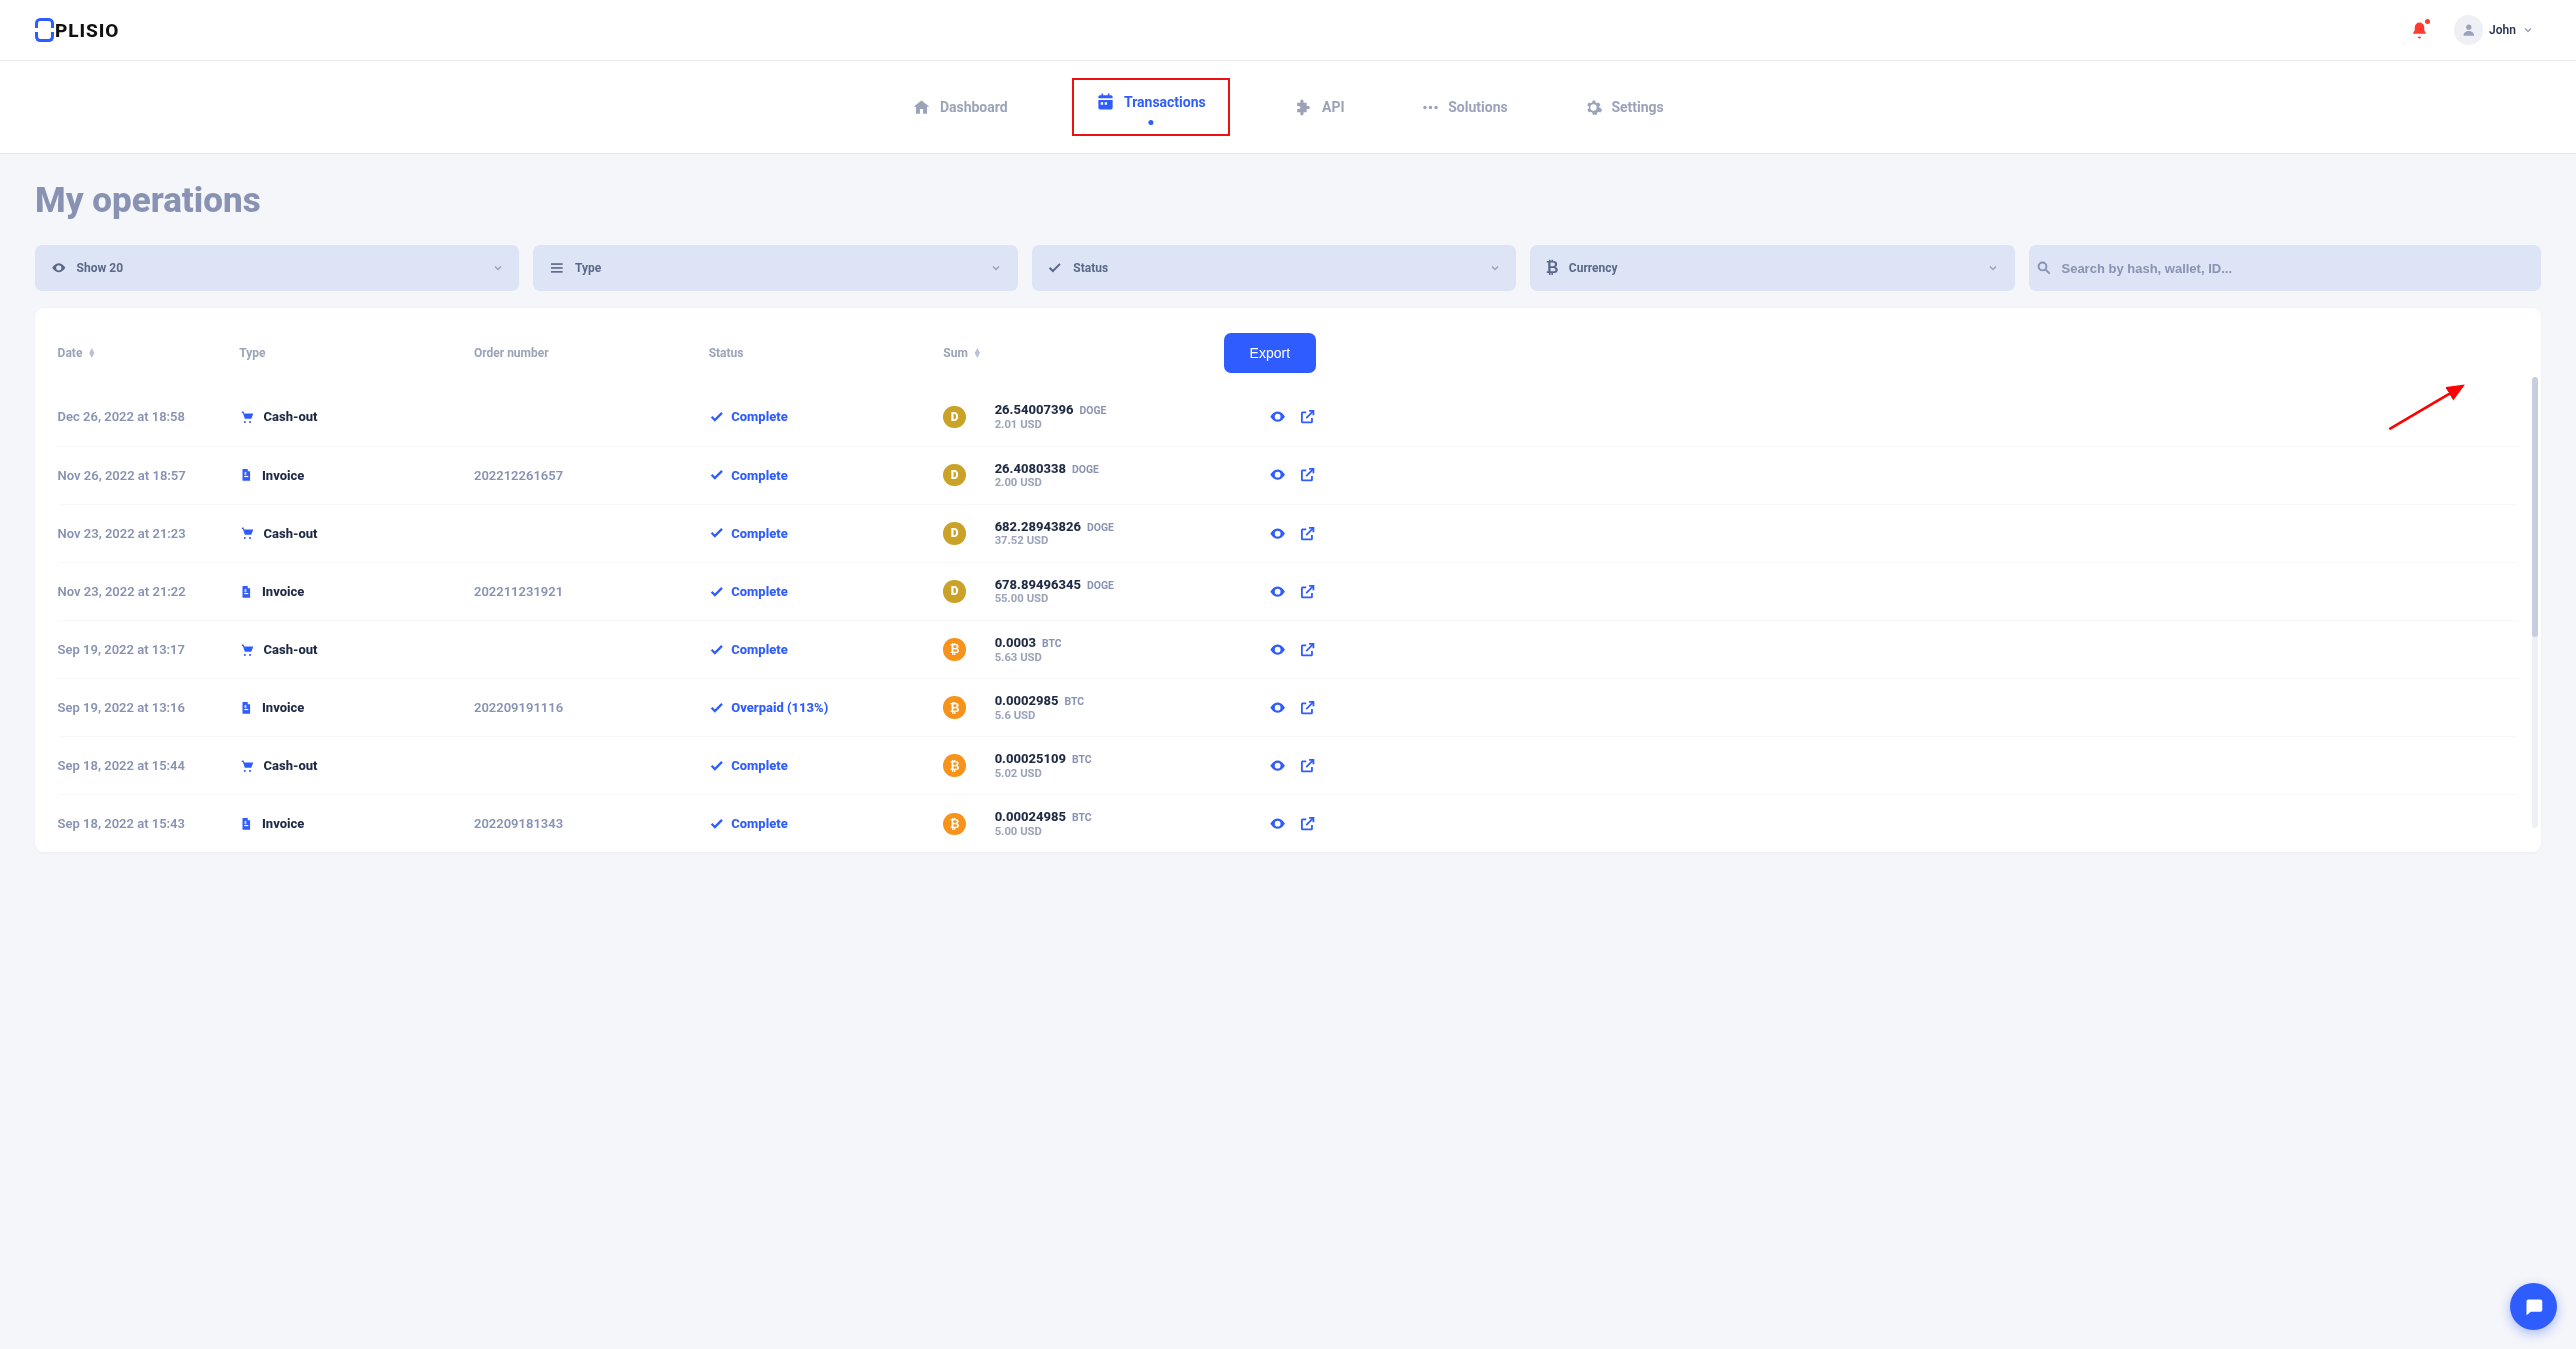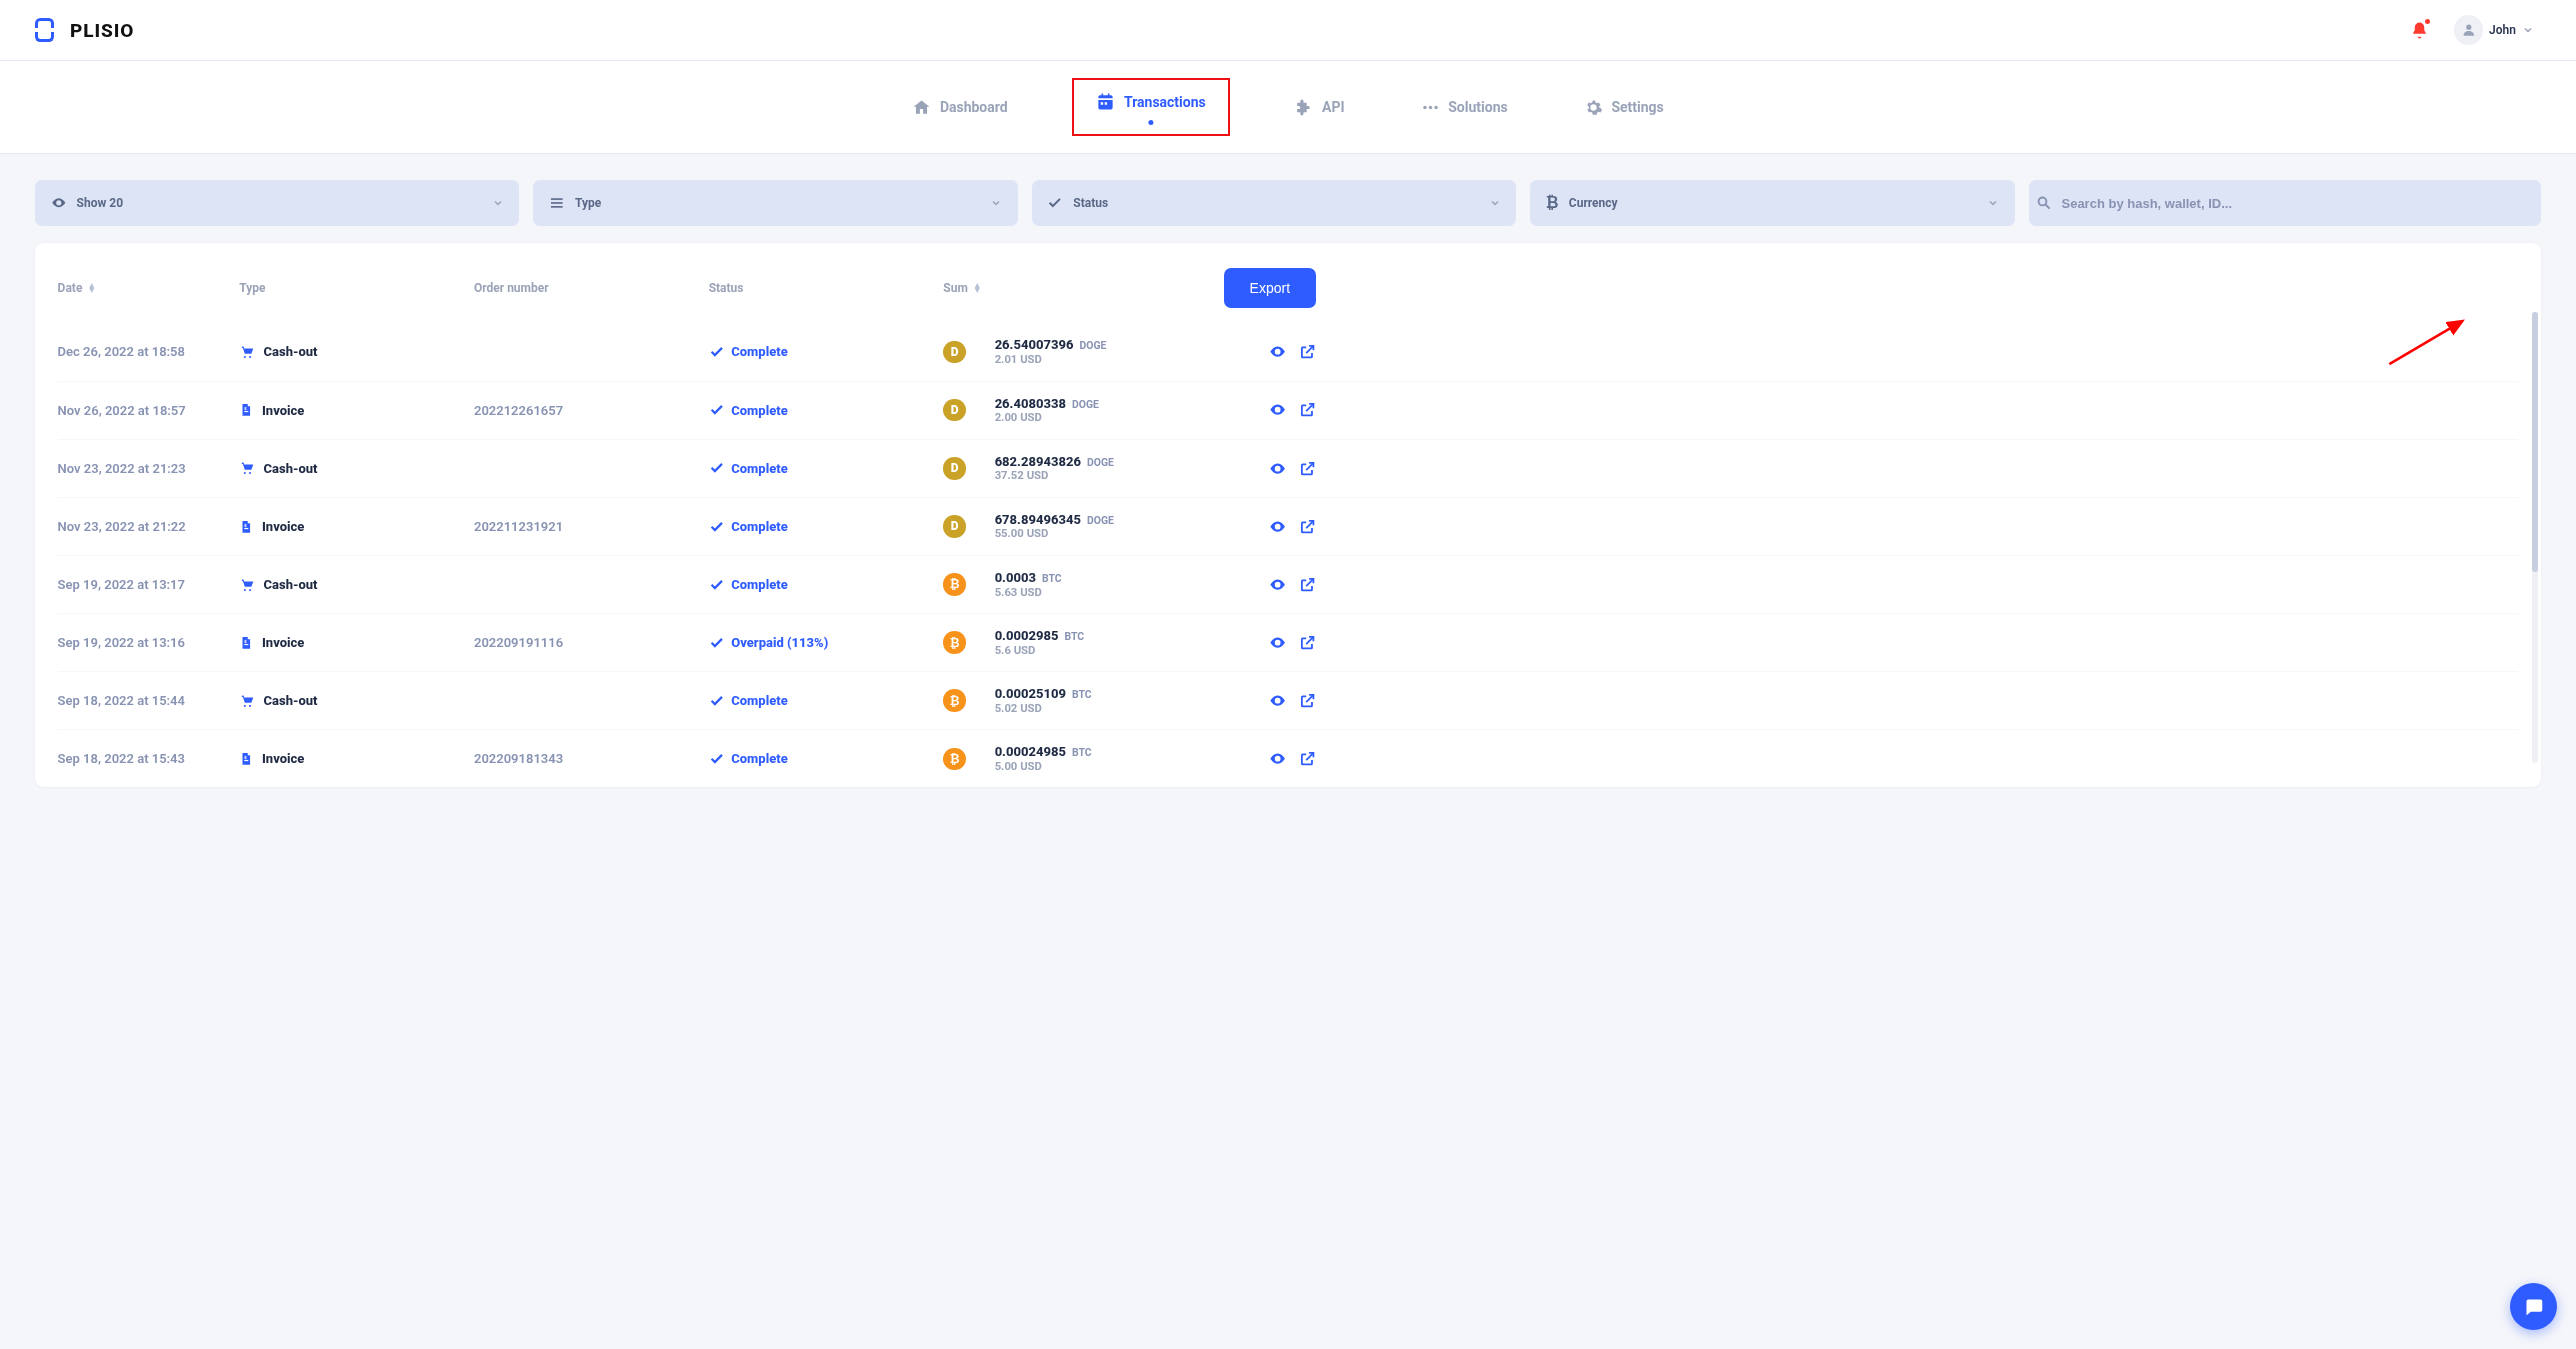--- a/index.html
+++ b/index.html
@@ -12,21 +12,21 @@
   
   .topbar {
     background: #fff;
     border-bottom: 0.9px solid #e5e8f1;
     display: flex;
     align-items: center;
     justify-content: space-between;
     padding: 14px 35px;
     height: 61px;
   }
-  .logo { display:flex; align-items:center; gap:16px; font-weight:800; font-size:19px; letter-spacing:0.9px; color:#111; }
+  .logo { display:flex; align-items:center; gap:1px; font-weight:800; font-size:19px; letter-spacing:0.9px; color:#111; }
   .logo-mark { color:#2f5cff; font-weight:900; font-size:22.6px; display:inline-flex; flex-direction:column; line-height:8.7px;}
   .logo-bracket { border:3.5px solid #2f5cff; border-radius:5.2px 5.2px 0 0; border-bottom:none; width:19px; height:10.4px; display:block;}
   .logo-bracket.bot { border-radius:0 0 5.2px 5.2px; border:3.5px solid #2f5cff; border-top:none;}
   .topbar-right { display:flex; align-items:center; gap:17.3px;}
   .bell { color:#ff3b30; position:relative; }
   .bell-dot { position:absolute; top:-1.7px; right:-0.9px; width:5.2px; height:5.2px; background:#ff3b30; border-radius:50%; }
   .user-chip { display:flex; align-items:center; gap:6px; padding:3.5px 7px; border-radius:17.3px; cursor:pointer;text-align:right; }
   .avatar { width:29.5px; height:29.5px; border-radius:50%; background:#eef0f6; display:flex; align-items:center; justify-content:center; color:#9aa3b8;}
   .user-name { font-weight:600; color:#2a3552; }
   
@@ -153,20 +153,21 @@
     <span class="nav-icon">
       <svg width="19" height="19" viewBox="0 0 24 24" fill="currentColor">
           <path d="M12 8a4 4 0 1 0 0 8 4 4 0 0 0 0-8zm9 4a7 7 0 0 1-.1 1.2l2 1.6-2 3.4-2.4-.9a7 7 0 0 1-2 1.2l-.4 2.5H11l-.4-2.5a7 7 0 0 1-2-1.2l-2.4.9-2-3.4 2-1.6A7 7 0 0 1 6 12c0-.4 0-.8.1-1.2l-2-1.6 2-3.4 2.4.9a7 7 0 0 1 2-1.2L11 3h3l.4 2.5a7 7 0 0 1 2 1.2l2.4-.9 2 3.4-2 1.6c.1.4.2.8.2 1.2z"></path>
         </svg>
     </span>
     <span>Settings</span>
   </div>
 </div>
 
 <div class="page">
+  <h1 class="page-title">My operations</h1>
 
   <div class="filters">
     <div class="filter">
       <span class="filter-left">
         <span style="color:#5a6887">
             <svg width="15.6" height="15.6" viewBox="0 0 24 24" fill="currentColor">
               <path d="M12 5C6 5 2 12 2 12s4 7 10 7 10-7 10-7-4-7-10-7zm0 11a4 4 0 1 1 0-8 4 4 0 0 1 0 8z"></path>
             </svg>
           </span>
         <span>Show 20</span>

